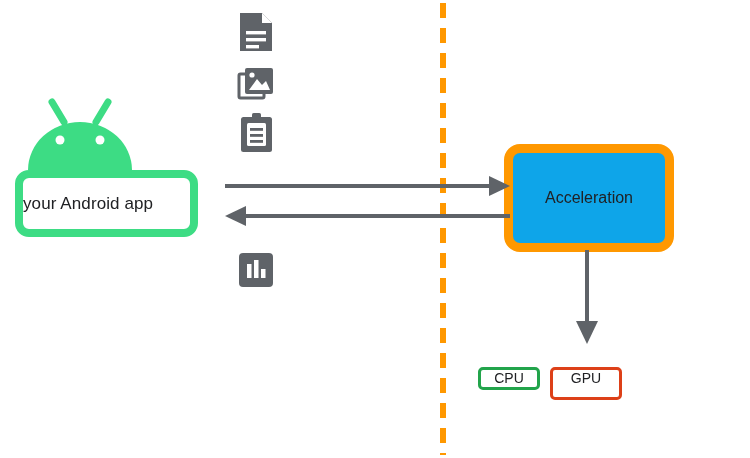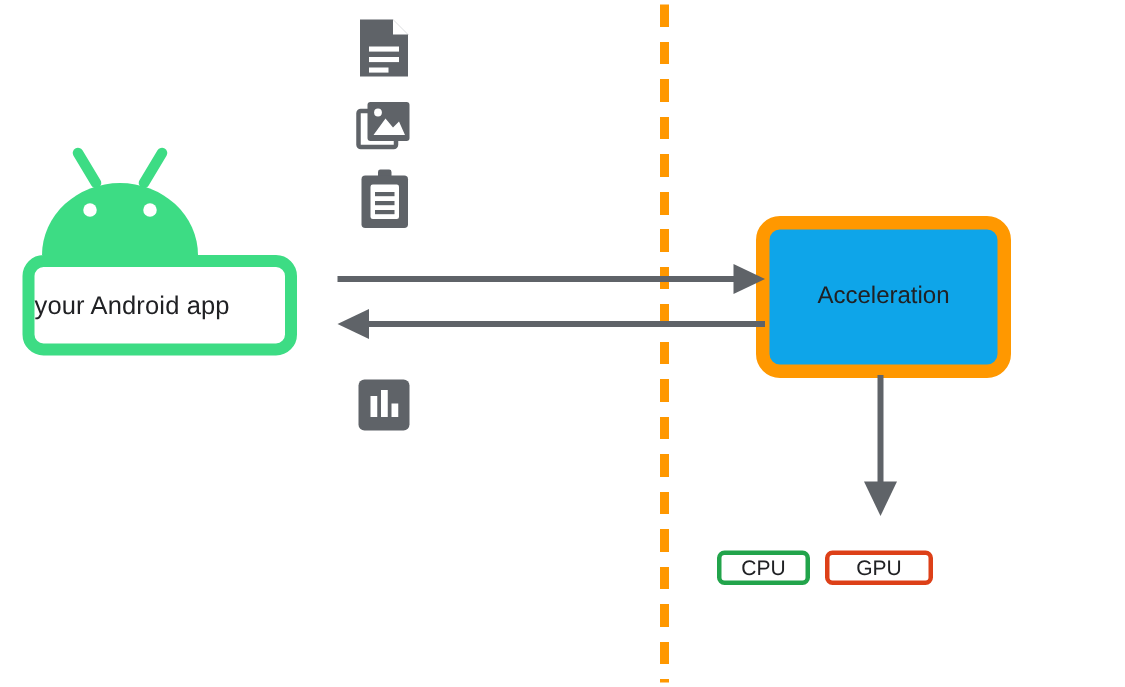--- a/index.html
+++ b/index.html
@@ -112,21 +112,21 @@
     align-items: flex-start;
     justify-content: center;
     font-size: 14px;
     color: #202124;
   }
   #chip-cpu {
     left: 478px; top: 367px; width: 62px; height: 23px;
     border: 3px solid #22a44b;
   }
   #chip-gpu {
-    left: 550px; top: 367px; width: 72px; height: 23px;
+    left: 550px; top: 367px; width: 72px; height: 33px;
     border: 3px solid #dd4018;
   }
 </style>
 </head>
 <body>
 
 <div id="canvas">
 
   <svg id="android-logo" viewBox="0 0 112 78">
     <line x1="28" y1="4" x2="40" y2="24" stroke="#3ddc84" stroke-width="7" stroke-linecap="round"></line>

